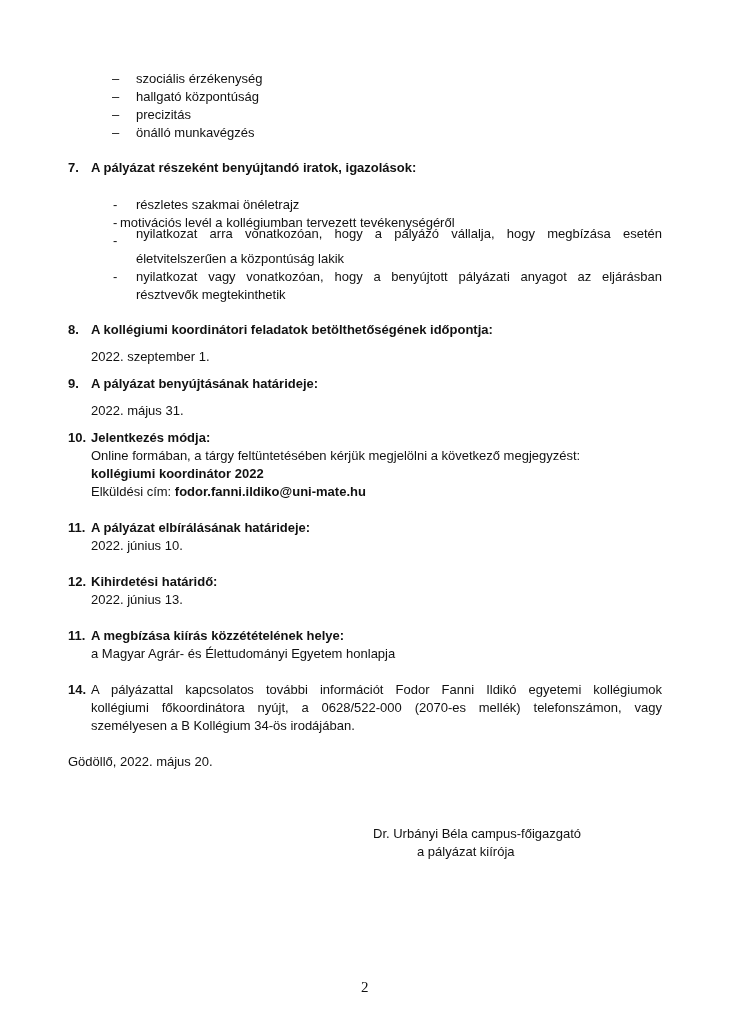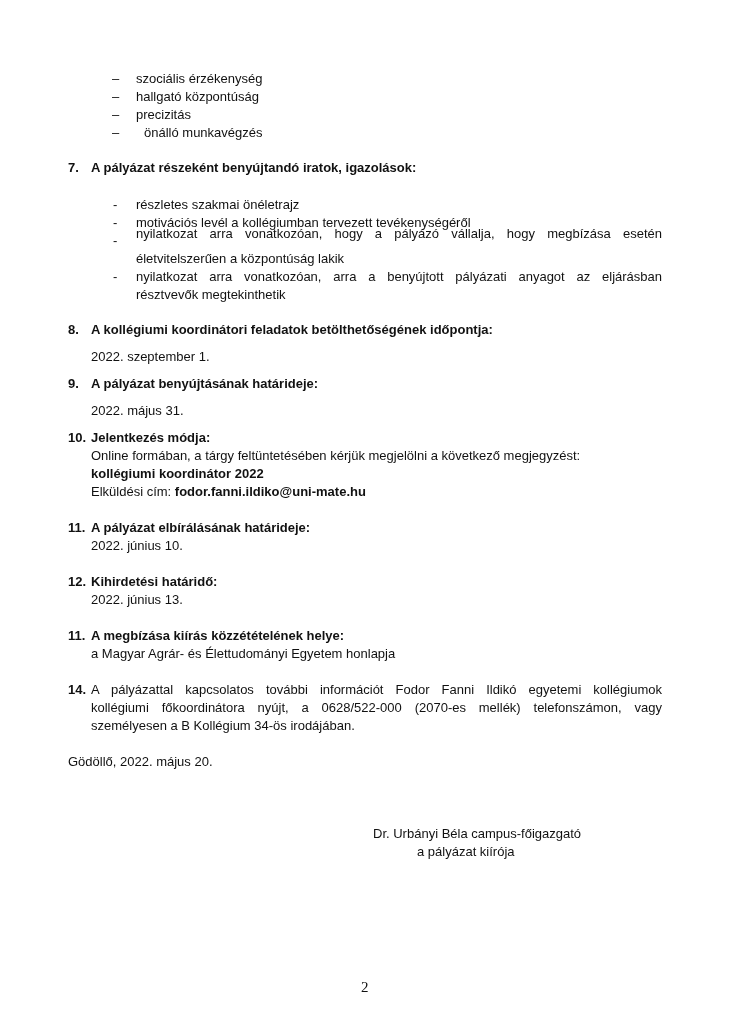--- a/index.html
+++ b/index.html
@@ -18,39 +18,39 @@
 <body>
 
 <div>
   <span class="dash abs" style="left:112px;top:70px">–</span>
   <span class="abs" style="left:136px;top:70px">szociális érzékenység</span>
   <span class="dash abs" style="left:112px;top:88px">–</span>
   <span class="abs" style="left:136px;top:88px">hallgató központúság</span>
   <span class="dash abs" style="left:112px;top:106px">–</span>
   <span class="abs" style="left:136px;top:106px">precizitás</span>
   <span class="dash abs" style="left:112px;top:124px">–</span>
-  <span class="abs" style="left:144px;top:124px">önálló munkavégzés</span>
+  <span class="abs" style="left:136px;top:124px">önálló munkavégzés</span>
 </div>
 
 <div>
   <span class="abs b" style="left:68px;top:159px">7.</span>
   <span class="abs b" style="left:91px;top:159px">A pályázat részeként benyújtandó iratok, igazolások:</span>
 
   <span class="dash abs" style="left:113px;top:196px">-</span>
   <span class="abs" style="left:136px;top:196px">részletes szakmai önéletrajz</span>
 
   <span class="dash abs" style="left:113px;top:214px">-</span>
-  <span class="abs" style="left:136px;top:214px">motivációs levél a kollégiumban tervezett tevékenységéről</span>
+  <span class="abs" style="left:120px;top:214px">motivációs levél a kollégiumban tervezett tevékenységéről</span>
 
   <span class="dash abs" style="left:113px;top:232px">-</span>
   <div class="abs just" style="left:136px;top:225px;width:526px">nyilatkozat arra vonatkozóan, hogy a pályázó vállalja, hogy megbízása esetén</div>
   <span class="abs" style="left:136px;top:250px">életvitelszerűen a központúság lakik</span>
 
   <span class="dash abs" style="left:113px;top:268px">-</span>
-  <div class="abs just" style="left:136px;top:268px;width:526px">nyilatkozat arra vonatkozóan, arra a benyújtott pályázati anyagot az eljárásban</div>
+  <div class="abs just" style="left:136px;top:268px;width:526px">nyilatkozat vagy vonatkozóan, hogy a benyújtott pályázati anyagot az eljárásban</div>
   <span class="abs" style="left:136px;top:286px">résztvevők megtekinthetik</span>
 </div>
 
 <div>
   <span class="abs b" style="left:68px;top:321px">8.</span>
   <span class="abs b" style="left:91px;top:321px">A kollégiumi koordinátori feladatok betölthetőségének időpontja:</span>
   <span class="abs" style="left:91px;top:348px">2022. szeptember 1.</span>
 </div>
 
 <div>

